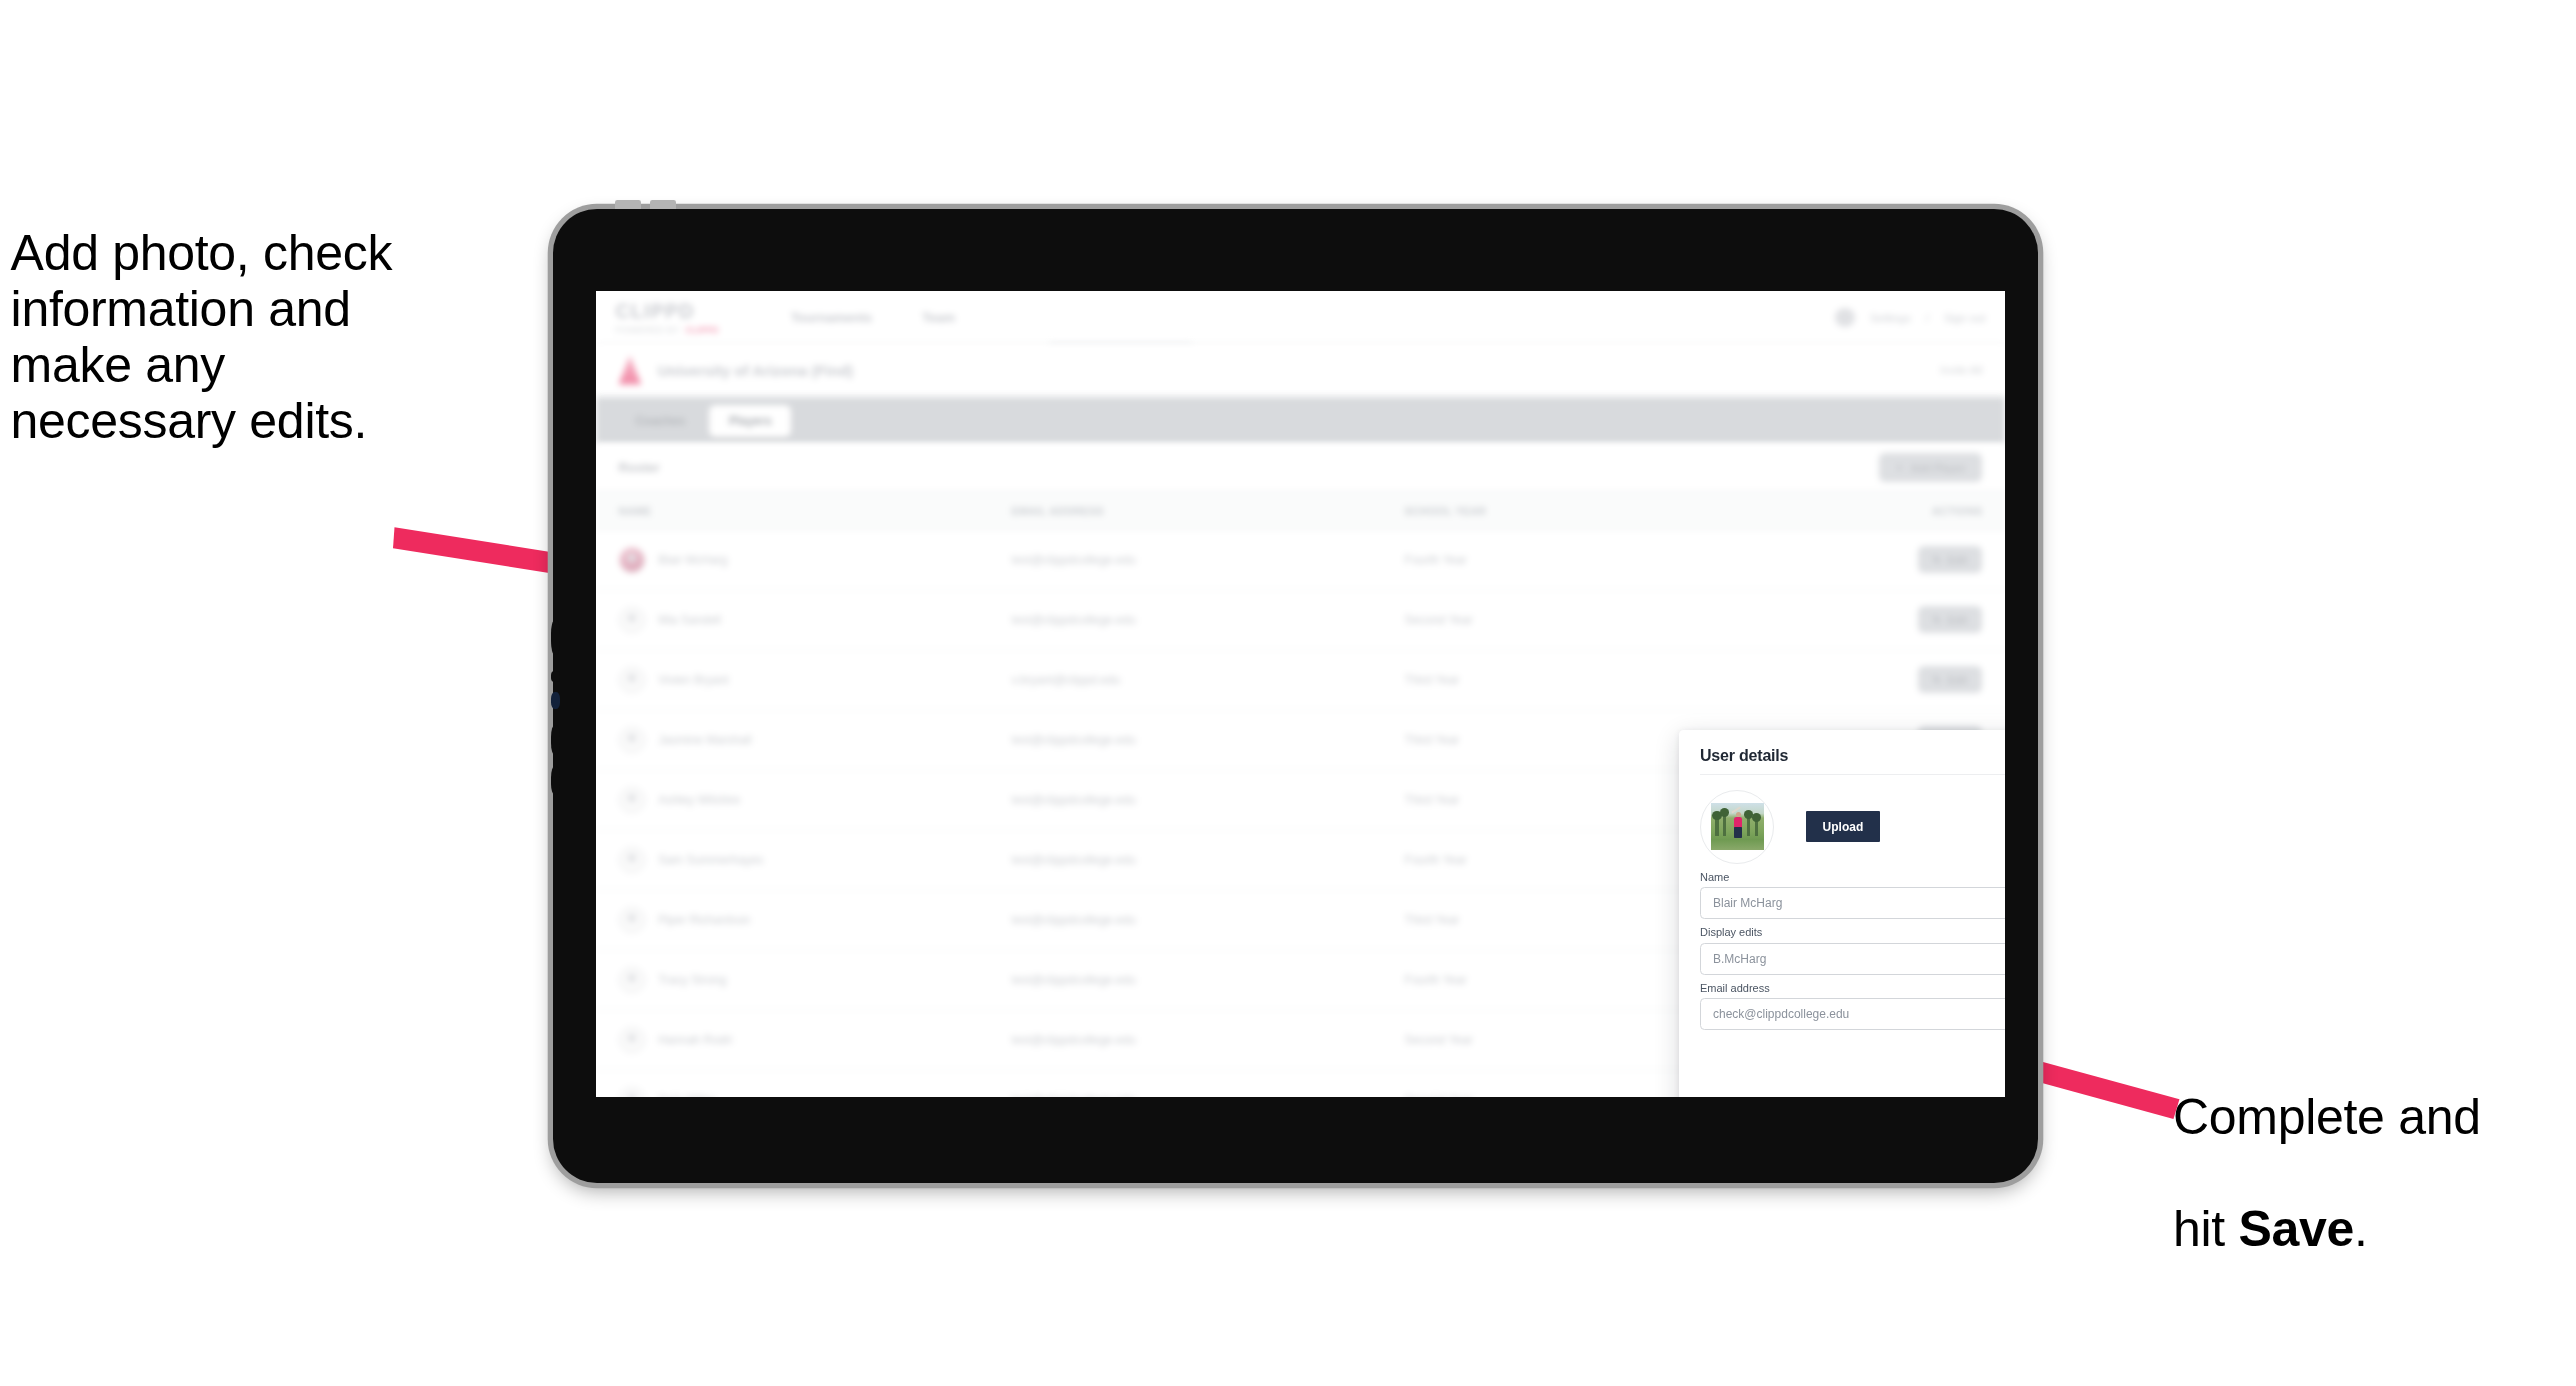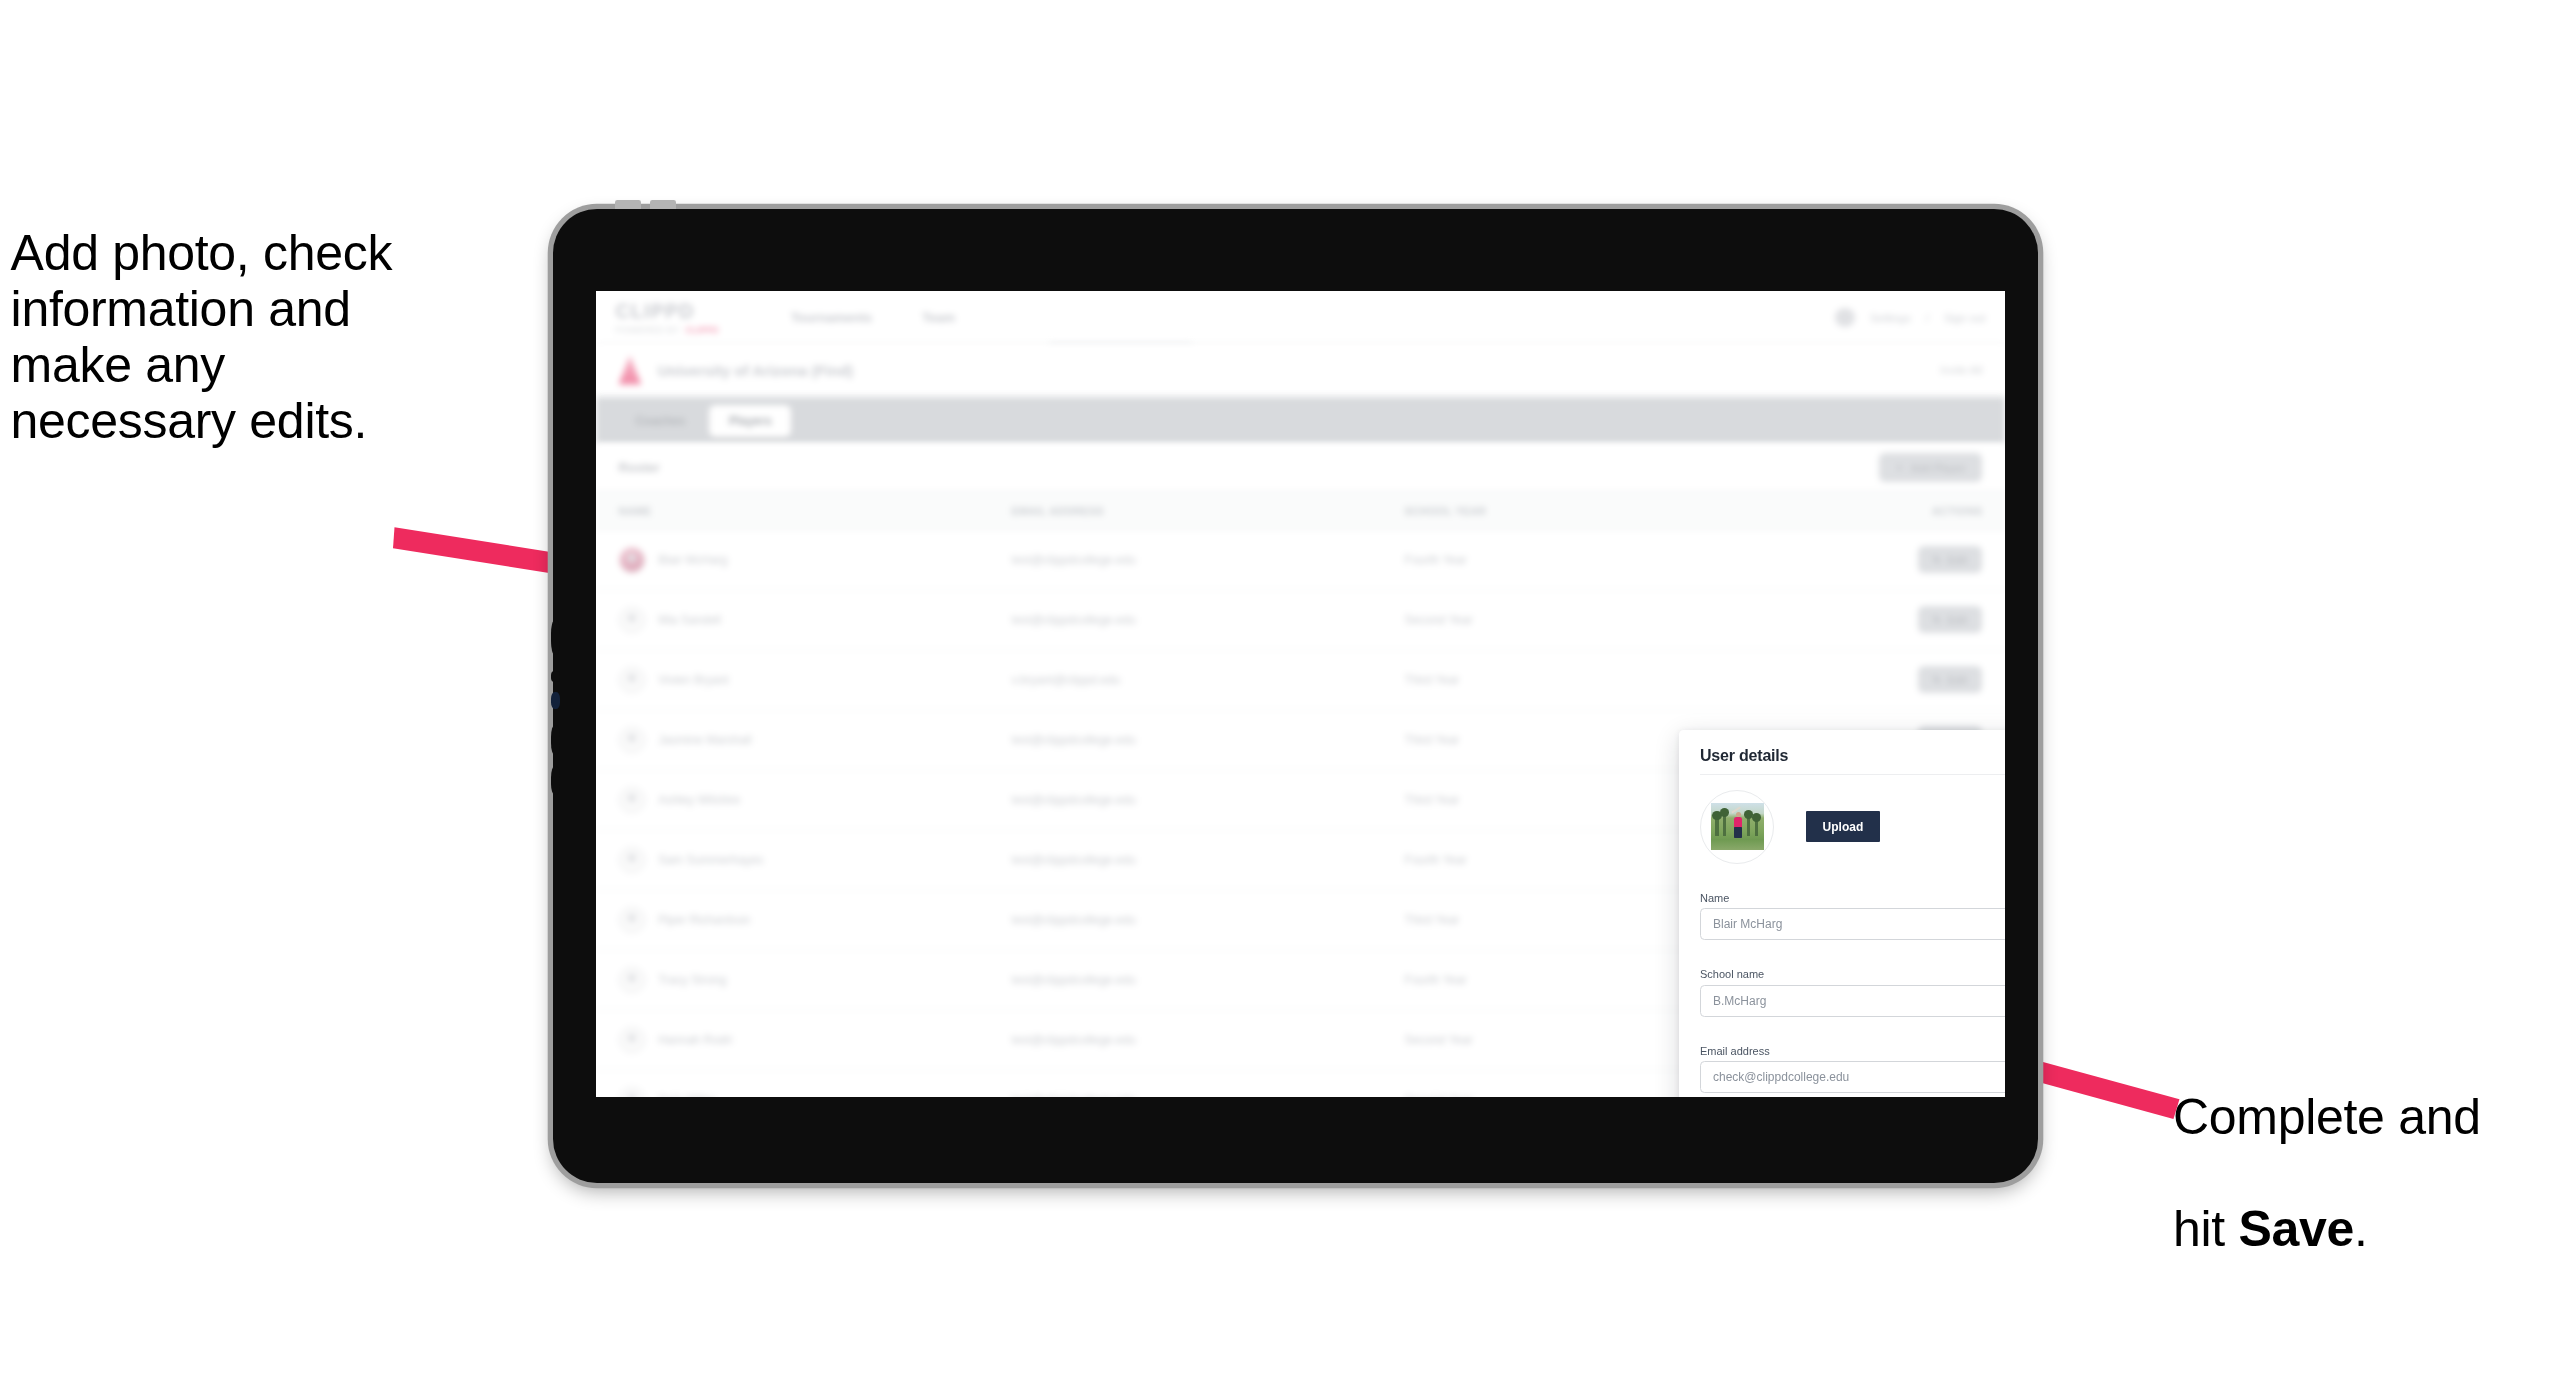--- a/index.html
+++ b/index.html
@@ -213,21 +213,21 @@
     background:#23304a; border-radius:0.8px;
   }
   #golfer-club{
     position:absolute; left:20.4px; top:6px; width:9.8px;height:1.5px;
     background:#ded8cc; transform:rotate(-32deg);
   }
   #upload-btn {
     background:#22304a; color:#fff; font-size:12px; font-weight:600;
     padding:8.3px 16.6px; border-radius:1px; cursor:pointer;
   }
-  .field { margin-top:28px; }
+  .field { margin-top:7px; }
   .field-label { font-size:11px; color:#4b5563; margin-bottom:4.5px; }
   .field-input {
     width:100%; height:32px; border:0.8px solid #d3d6da; border-radius:4.5px;
     display:flex; align-items:center; padding:0 12px;
     font-size:12px; color:#8b929c; background:#fff;
   }
   .field-input.select { justify-content:space-between; color:#2b3440; }
 </style>
 </head>
 <body>
@@ -454,21 +454,21 @@
           </div>
           <div id="upload-btn">Upload</div>
         </div>
 
         <div id="modal-fields">
             <div class="field">
               <div class="field-label">Name</div>
               <div class="field-input">Blair McHarg</div>
             </div>
             <div class="field">
-              <div class="field-label">School name</div>
+              <div class="field-label">Display edits</div>
               <div class="field-input">B.McHarg</div>
             </div>
             <div class="field">
               <div class="field-label">Email address</div>
               <div class="field-input">check@clippdcollege.edu</div>
             </div>
           </div>
 
 
       </div>

